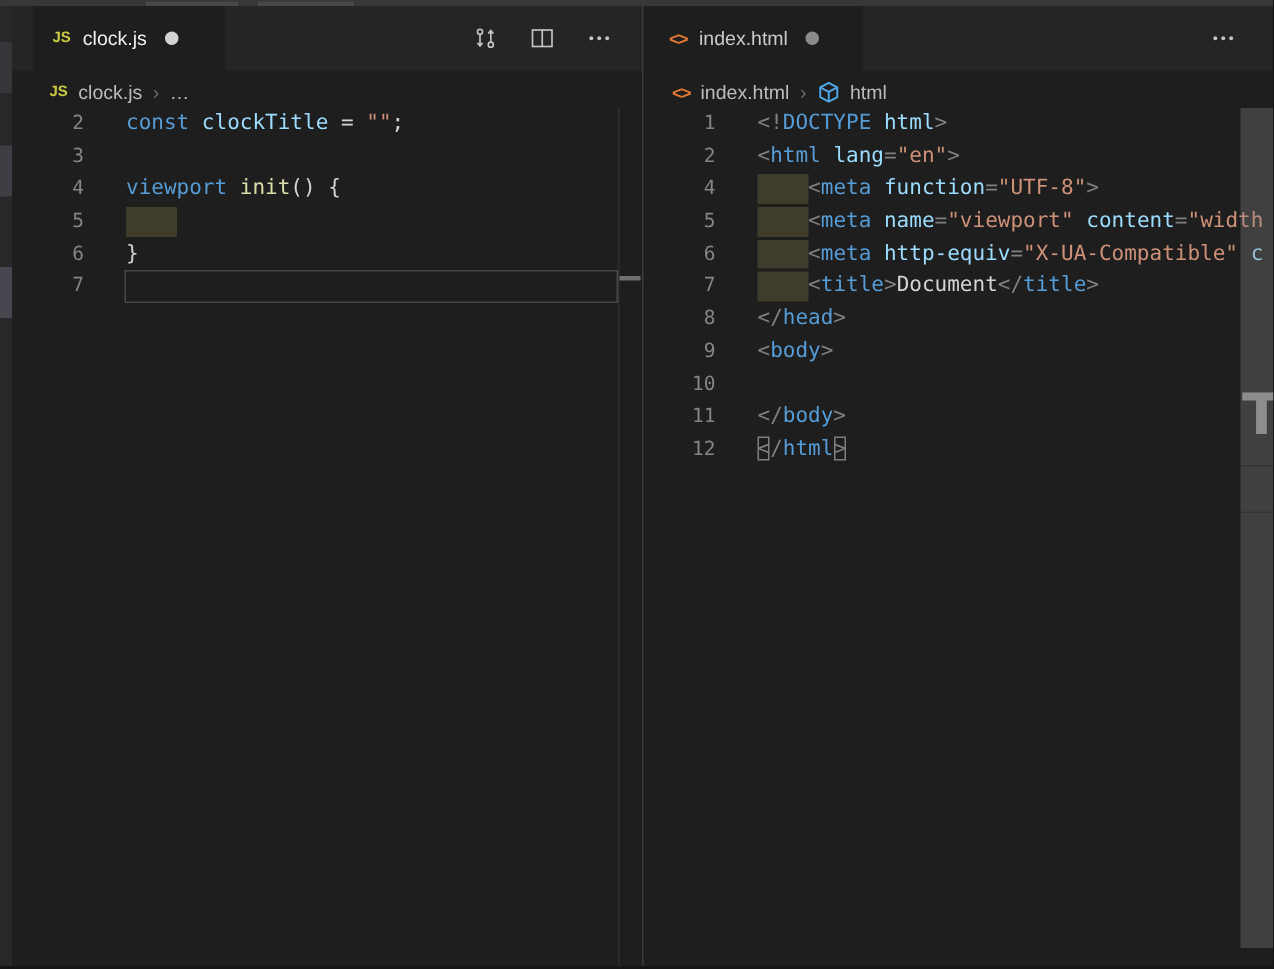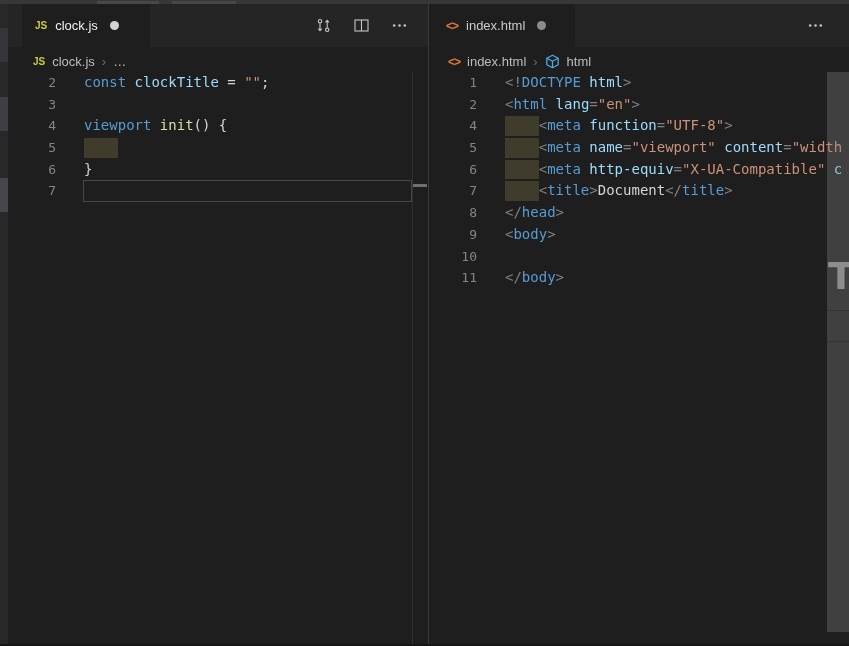--- a/index.html
+++ b/index.html
@@ -168,20 +168,21 @@
         <div class="line"><span class="ln">1</span><span class="tk-pt">&lt;!</span><span class="tk-kw">DOCTYPE</span><span class="tk-pl"> </span><span class="tk-at">html</span><span class="tk-pt">&gt;</span></div>
         <div class="line"><span class="ln">2</span><span class="tk-pt">&lt;</span><span class="tk-kw">html</span><span class="tk-pl"> </span><span class="tk-at">lang</span><span class="tk-pt">=</span><span class="tk-st">"en"</span><span class="tk-pt">&gt;</span></div>
         <div class="line"><span class="indent-hl"></span><span class="ln">4</span><span class="tk-pl">    </span><span class="tk-pt">&lt;</span><span class="tk-kw">meta</span><span class="tk-pl"> </span><span class="tk-at">function</span><span class="tk-pt">=</span><span class="tk-st">"UTF-8"</span><span class="tk-pt">&gt;</span></div>
         <div class="line"><span class="indent-hl"></span><span class="ln">5</span><span class="tk-pl">    </span><span class="tk-pt">&lt;</span><span class="tk-kw">meta</span><span class="tk-pl"> </span><span class="tk-at">name</span><span class="tk-pt">=</span><span class="tk-st">"viewport"</span><span class="tk-pl"> </span><span class="tk-at">content</span><span class="tk-pt">=</span><span class="tk-st">"width</span></div>
         <div class="line"><span class="indent-hl"></span><span class="ln">6</span><span class="tk-pl">    </span><span class="tk-pt">&lt;</span><span class="tk-kw">meta</span><span class="tk-pl"> </span><span class="tk-at">http-equiv</span><span class="tk-pt">=</span><span class="tk-st">"X-UA-Compatible"</span><span class="tk-pl"> </span><span class="tk-at">c</span></div>
         <div class="line"><span class="indent-hl"></span><span class="ln">7</span><span class="tk-pl">    </span><span class="tk-pt">&lt;</span><span class="tk-kw">title</span><span class="tk-pt">&gt;</span><span class="tk-tx">Document</span><span class="tk-pt">&lt;/</span><span class="tk-kw">title</span><span class="tk-pt">&gt;</span></div>
         <div class="line"><span class="ln">8</span><span class="tk-pt">&lt;/</span><span class="tk-kw">head</span><span class="tk-pt">&gt;</span></div>
         <div class="line"><span class="ln">9</span><span class="tk-pt">&lt;</span><span class="tk-kw">body</span><span class="tk-pt">&gt;</span></div>
         <div class="line"><span class="ln">10</span></div>
         <div class="line"><span class="ln">11</span><span class="tk-pt">&lt;/</span><span class="tk-kw">body</span><span class="tk-pt">&gt;</span></div>
+        <div class="line"><span class="ln">12</span><span class="tk-ptb">&lt;</span><span class="tk-pt">/</span><span class="tk-kw">html</span><span class="tk-ptb">&gt;</span></div>
       </div>
   </div>
 
   <div class="vstrip">
     <div class="sline" style="top:238px;"></div>
     <div class="sline" style="top:269px;"></div>
   </div>
   <div class="glyphT">T</div>
 
   <div class="bottom-line"></div>

